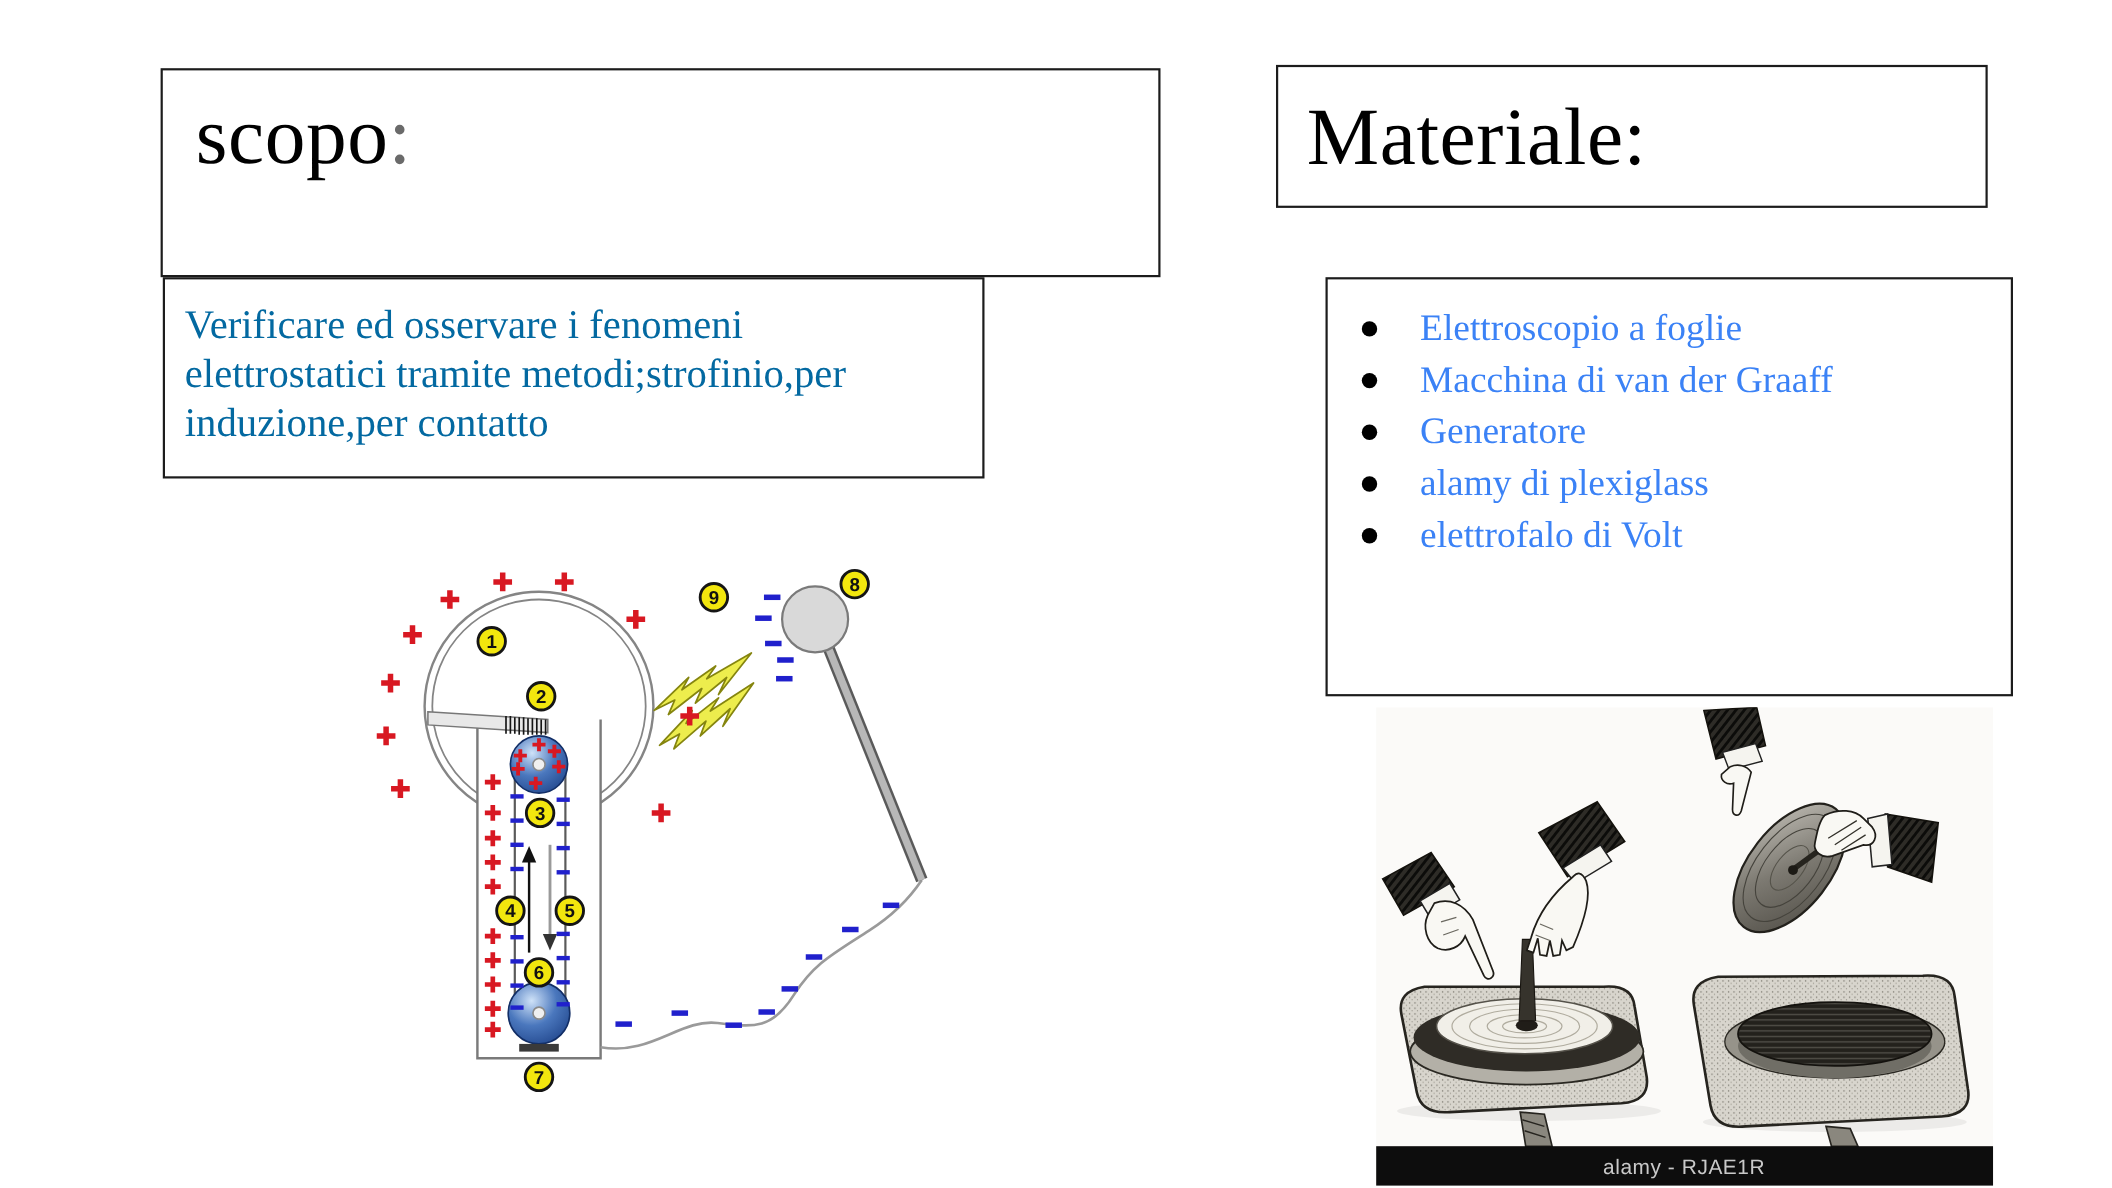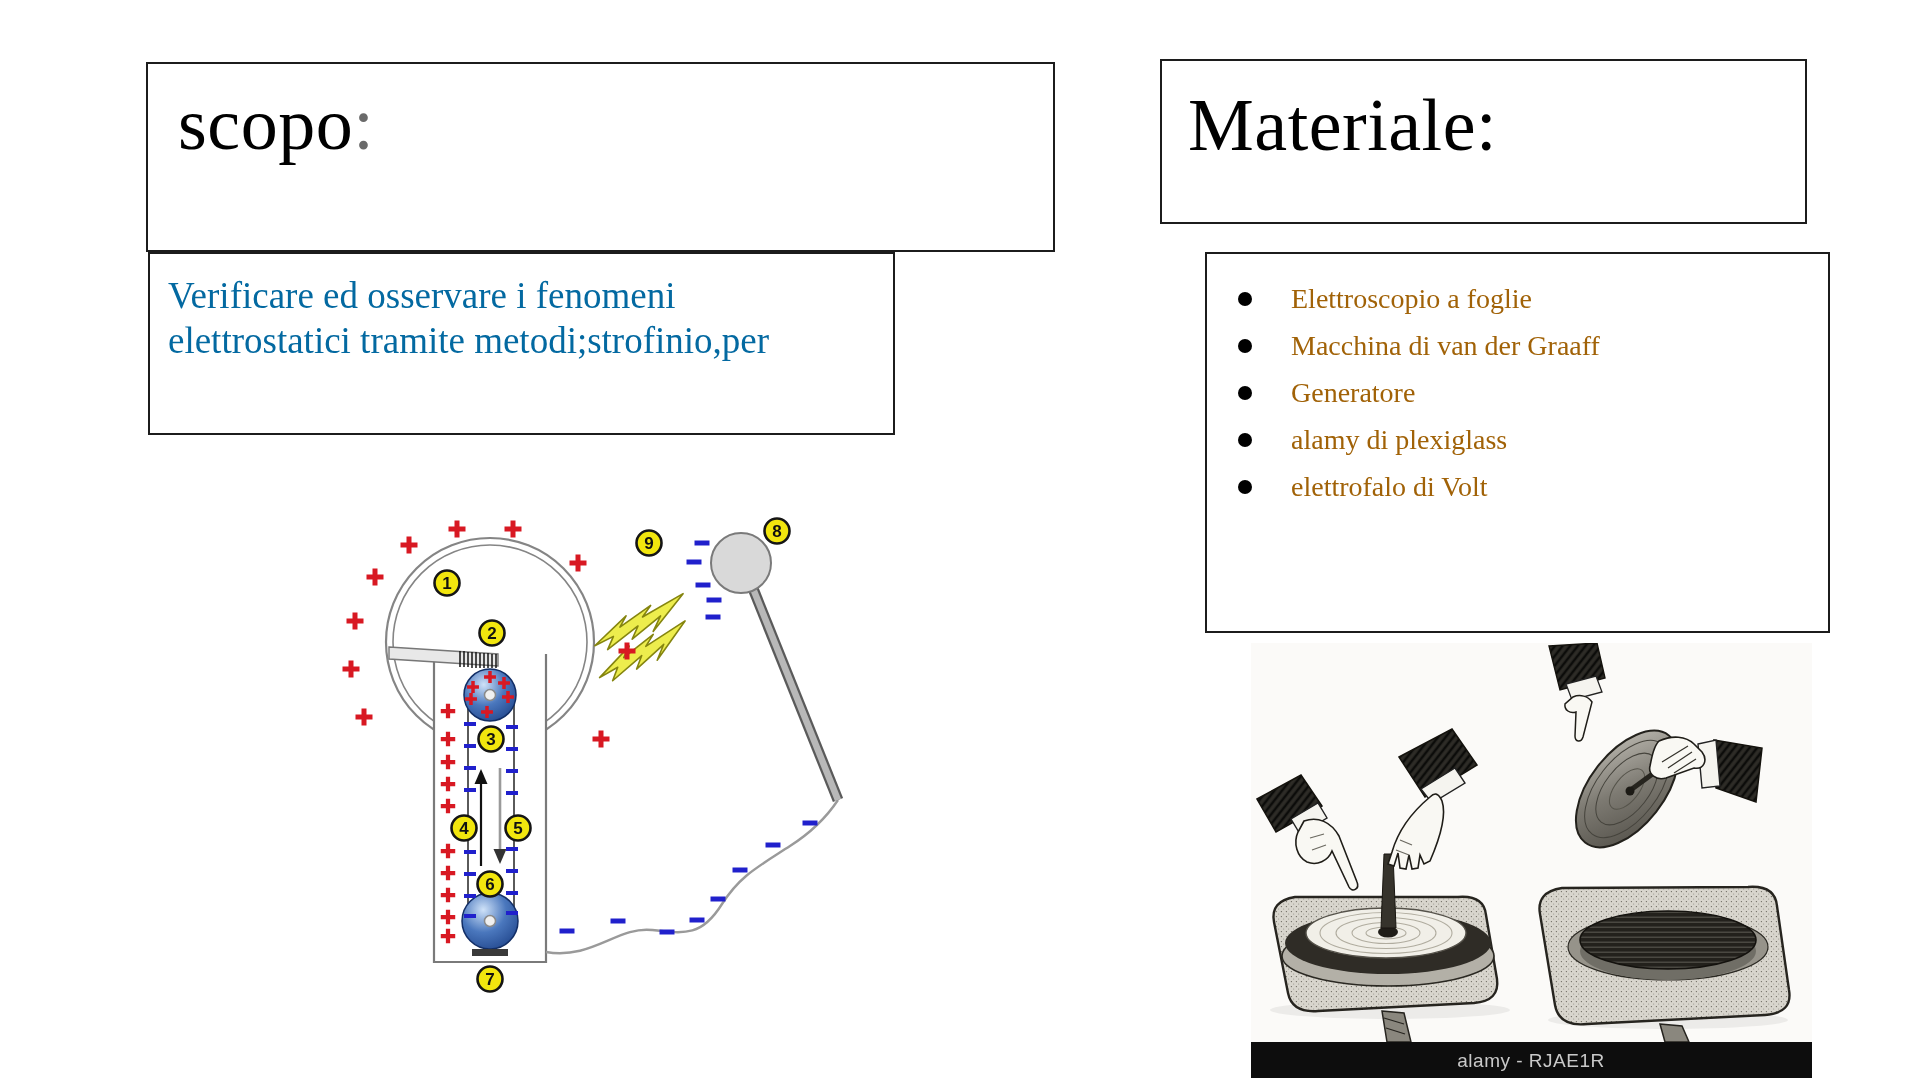--- a/index.html
+++ b/index.html
@@ -1,28 +1,28 @@
 <!DOCTYPE html>
 <html><head>
 <meta charset="utf-8">
 <style>
   html,body{margin:0;padding:0;background:#ffffff;}
   body{width:1920px;height:1080px;overflow:hidden;font-family:"Liberation Serif",serif;color:#111;}
   .slide{position:relative;width:1920px;height:1080px;background:#ffffff;}
   .box{position:absolute;border:2.5px solid #1c1c1c;background:#fff;box-sizing:border-box;}
   .scopo-box{left:146px;top:62px;width:909px;height:190px;padding:20px 0 0 30px;}
-  .materiale-box{left:1160px;top:59px;width:647px;height:165px;padding:24px 0 0 26px;}
+  .materiale-box{left:1160px;top:59px;width:647px;height:130px;padding:24px 0 0 26px;}
   .title-text{font-size:74px;line-height:1.1;color:#000;letter-spacing:0.5px;}
   .colon{color:#6a6a6a;}
   .desc-box{left:148px;top:252px;width:747px;height:183px;padding:20px 0 0 18px;}
   .desc-line{font-size:37px;line-height:44.5px;white-space:nowrap;color:#0369a1;}
   .list-box{left:1205px;top:252px;width:625px;height:381px;padding-top:21px;}
   .mat-item{position:relative;height:47px;display:flex;align-items:center;padding-left:84px;}
   .bullet{position:absolute;left:31px;top:50%;transform:translateY(-50%);width:14px;height:14px;border-radius:50%;background:#000;}
-  .mat-text{font-size:28px;white-space:nowrap;color:#a16207;}
+  .mat-text{font-size:34px;white-space:nowrap;color:#3b82f6;}
   svg.figure{position:absolute;}
   .diagram{left:260px;top:500px;width:620px;height:520px;}
   .engraving{left:1251px;top:643px;width:561px;height:435px;}
   .sans{font-family:"Liberation Sans",sans-serif;}
 </style>
 </head>
 <body>
 
 <div class="slide">
 
@@ -30,20 +30,21 @@
     <span class="title-text"><span>scopo</span><span class="colon">:</span></span>
   </div>
 
   <div class="box desc-box">
     <div>
 
         <div class="desc-line">Verificare ed osservare i fenomeni</div>
 
         <div class="desc-line">elettrostatici tramite metodi;strofinio,per</div>
 
+        <div class="desc-line">induzione,per contatto</div>
       </div>
   </div>
 
   <div class="box materiale-box">
     <span class="title-text">Materiale:</span>
   </div>
 
   <div class="box list-box">
     <div>
 

